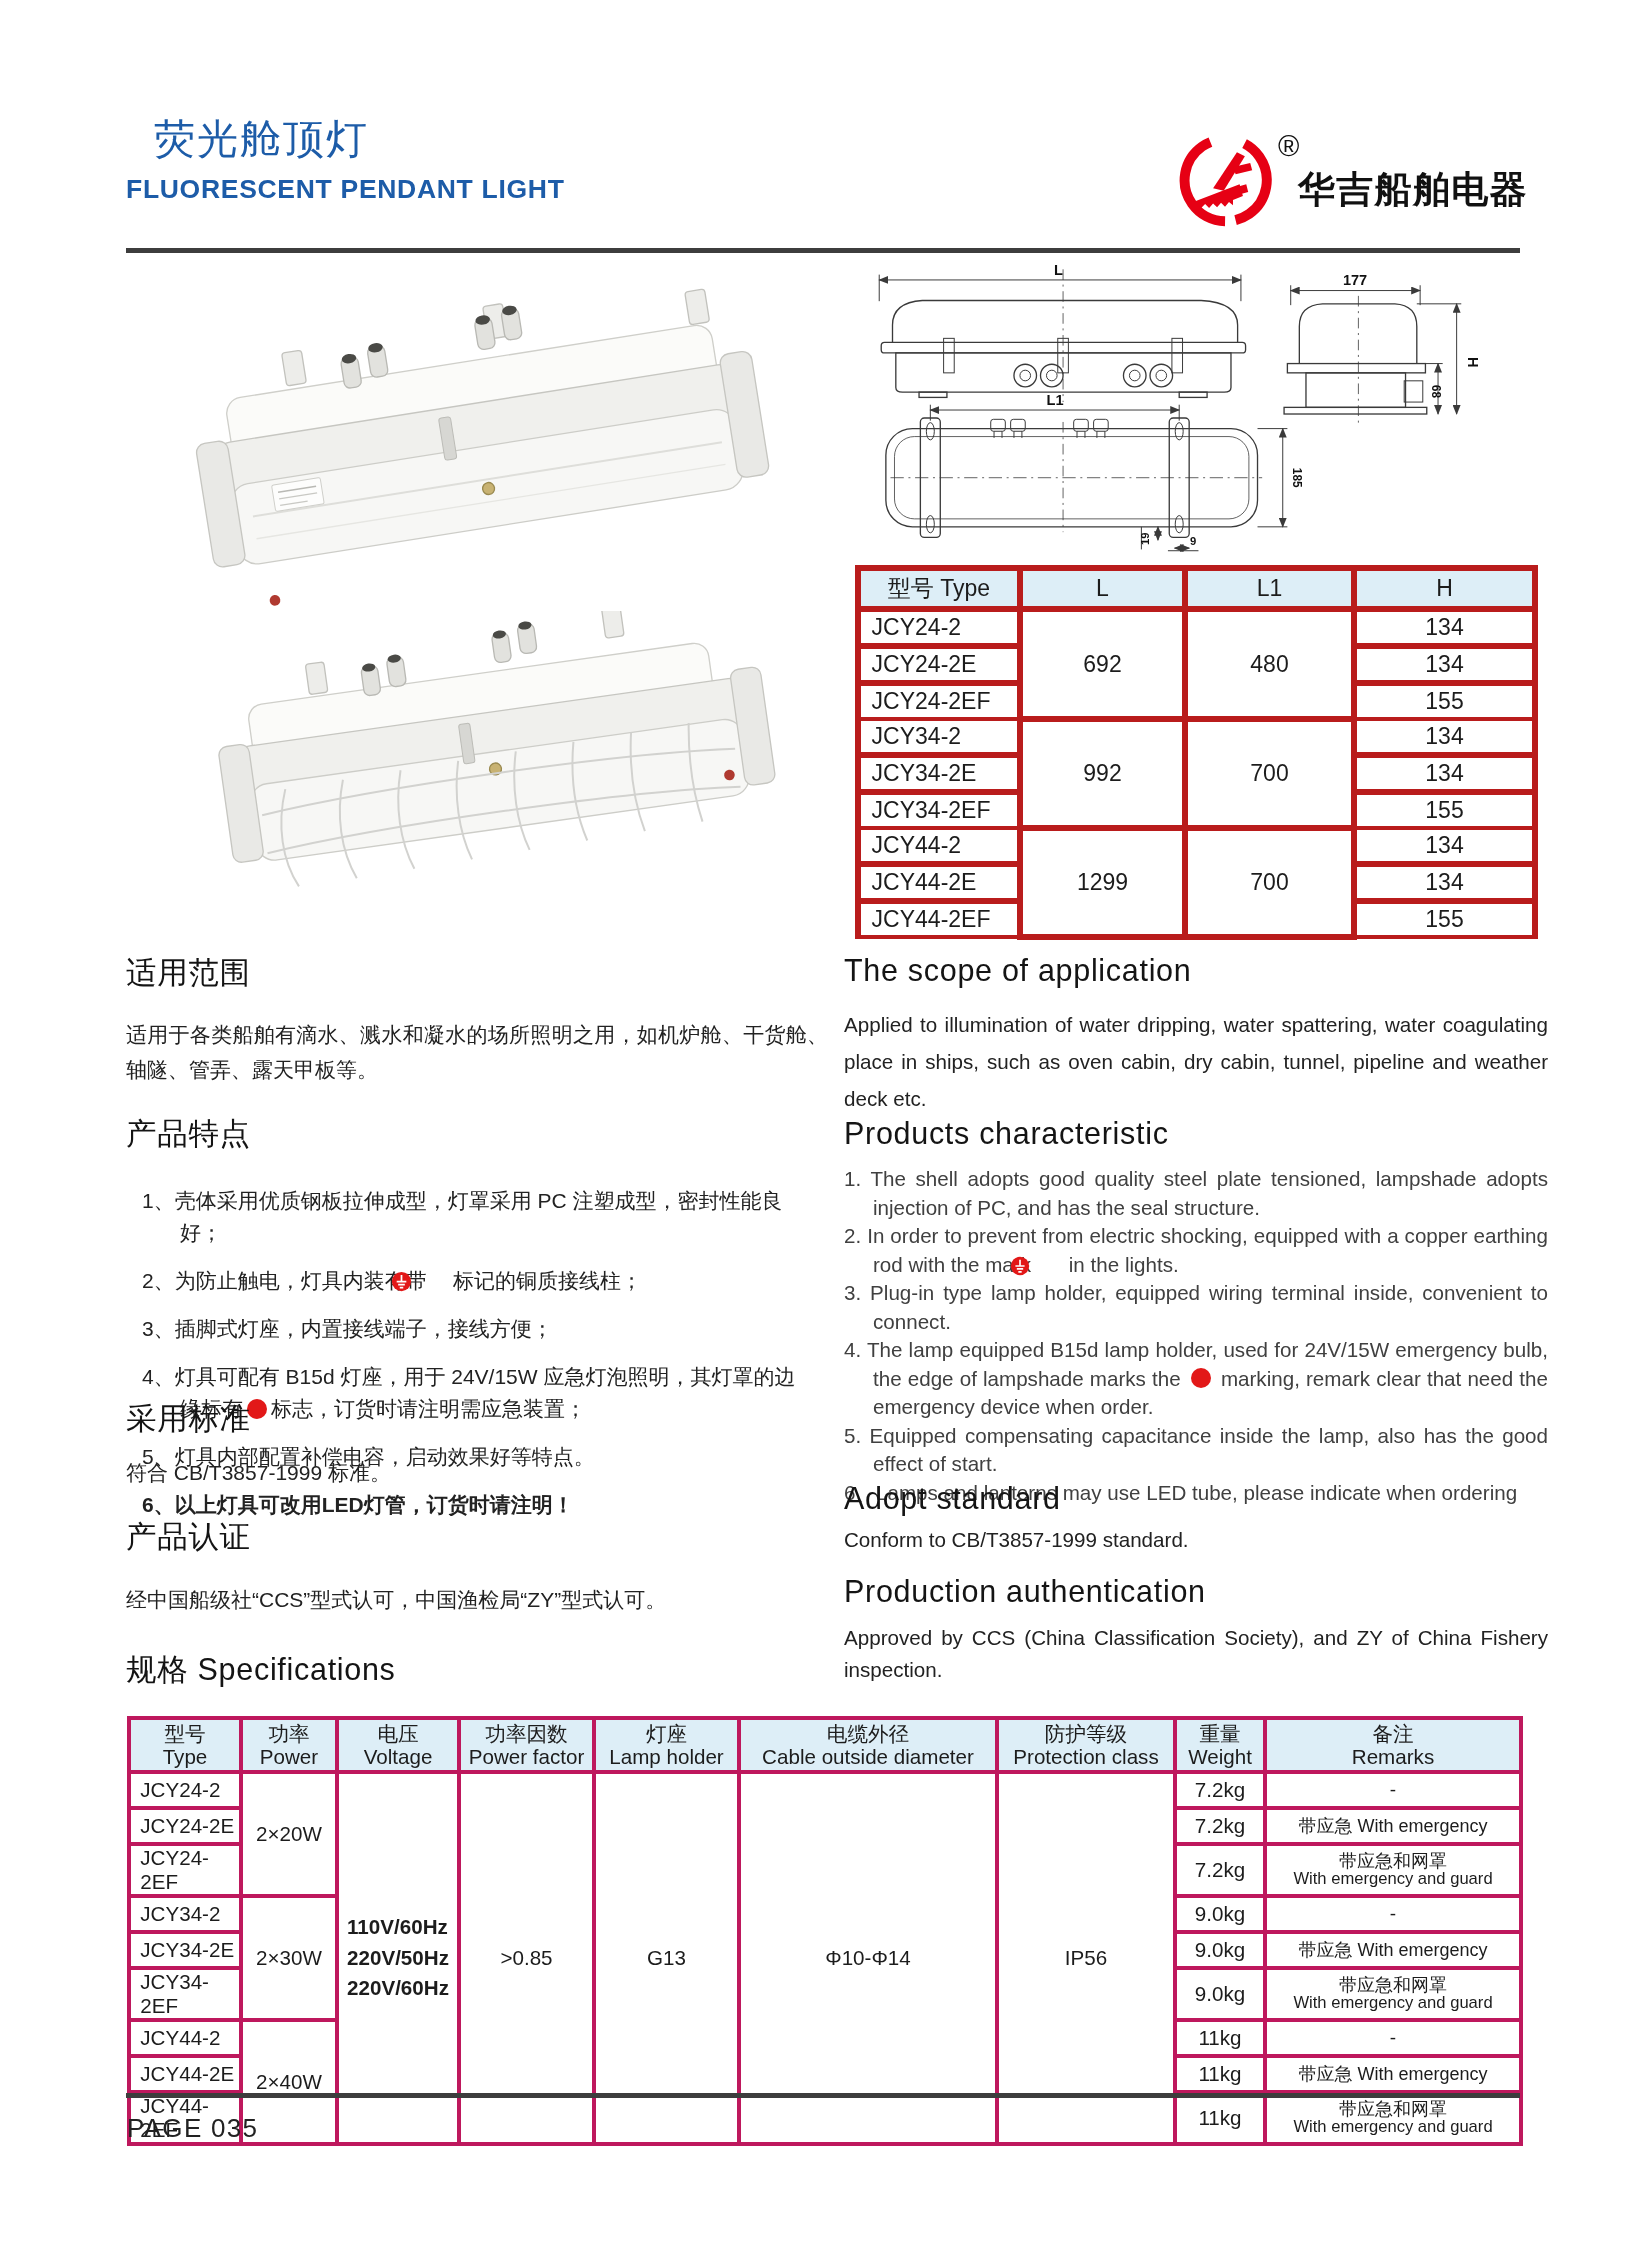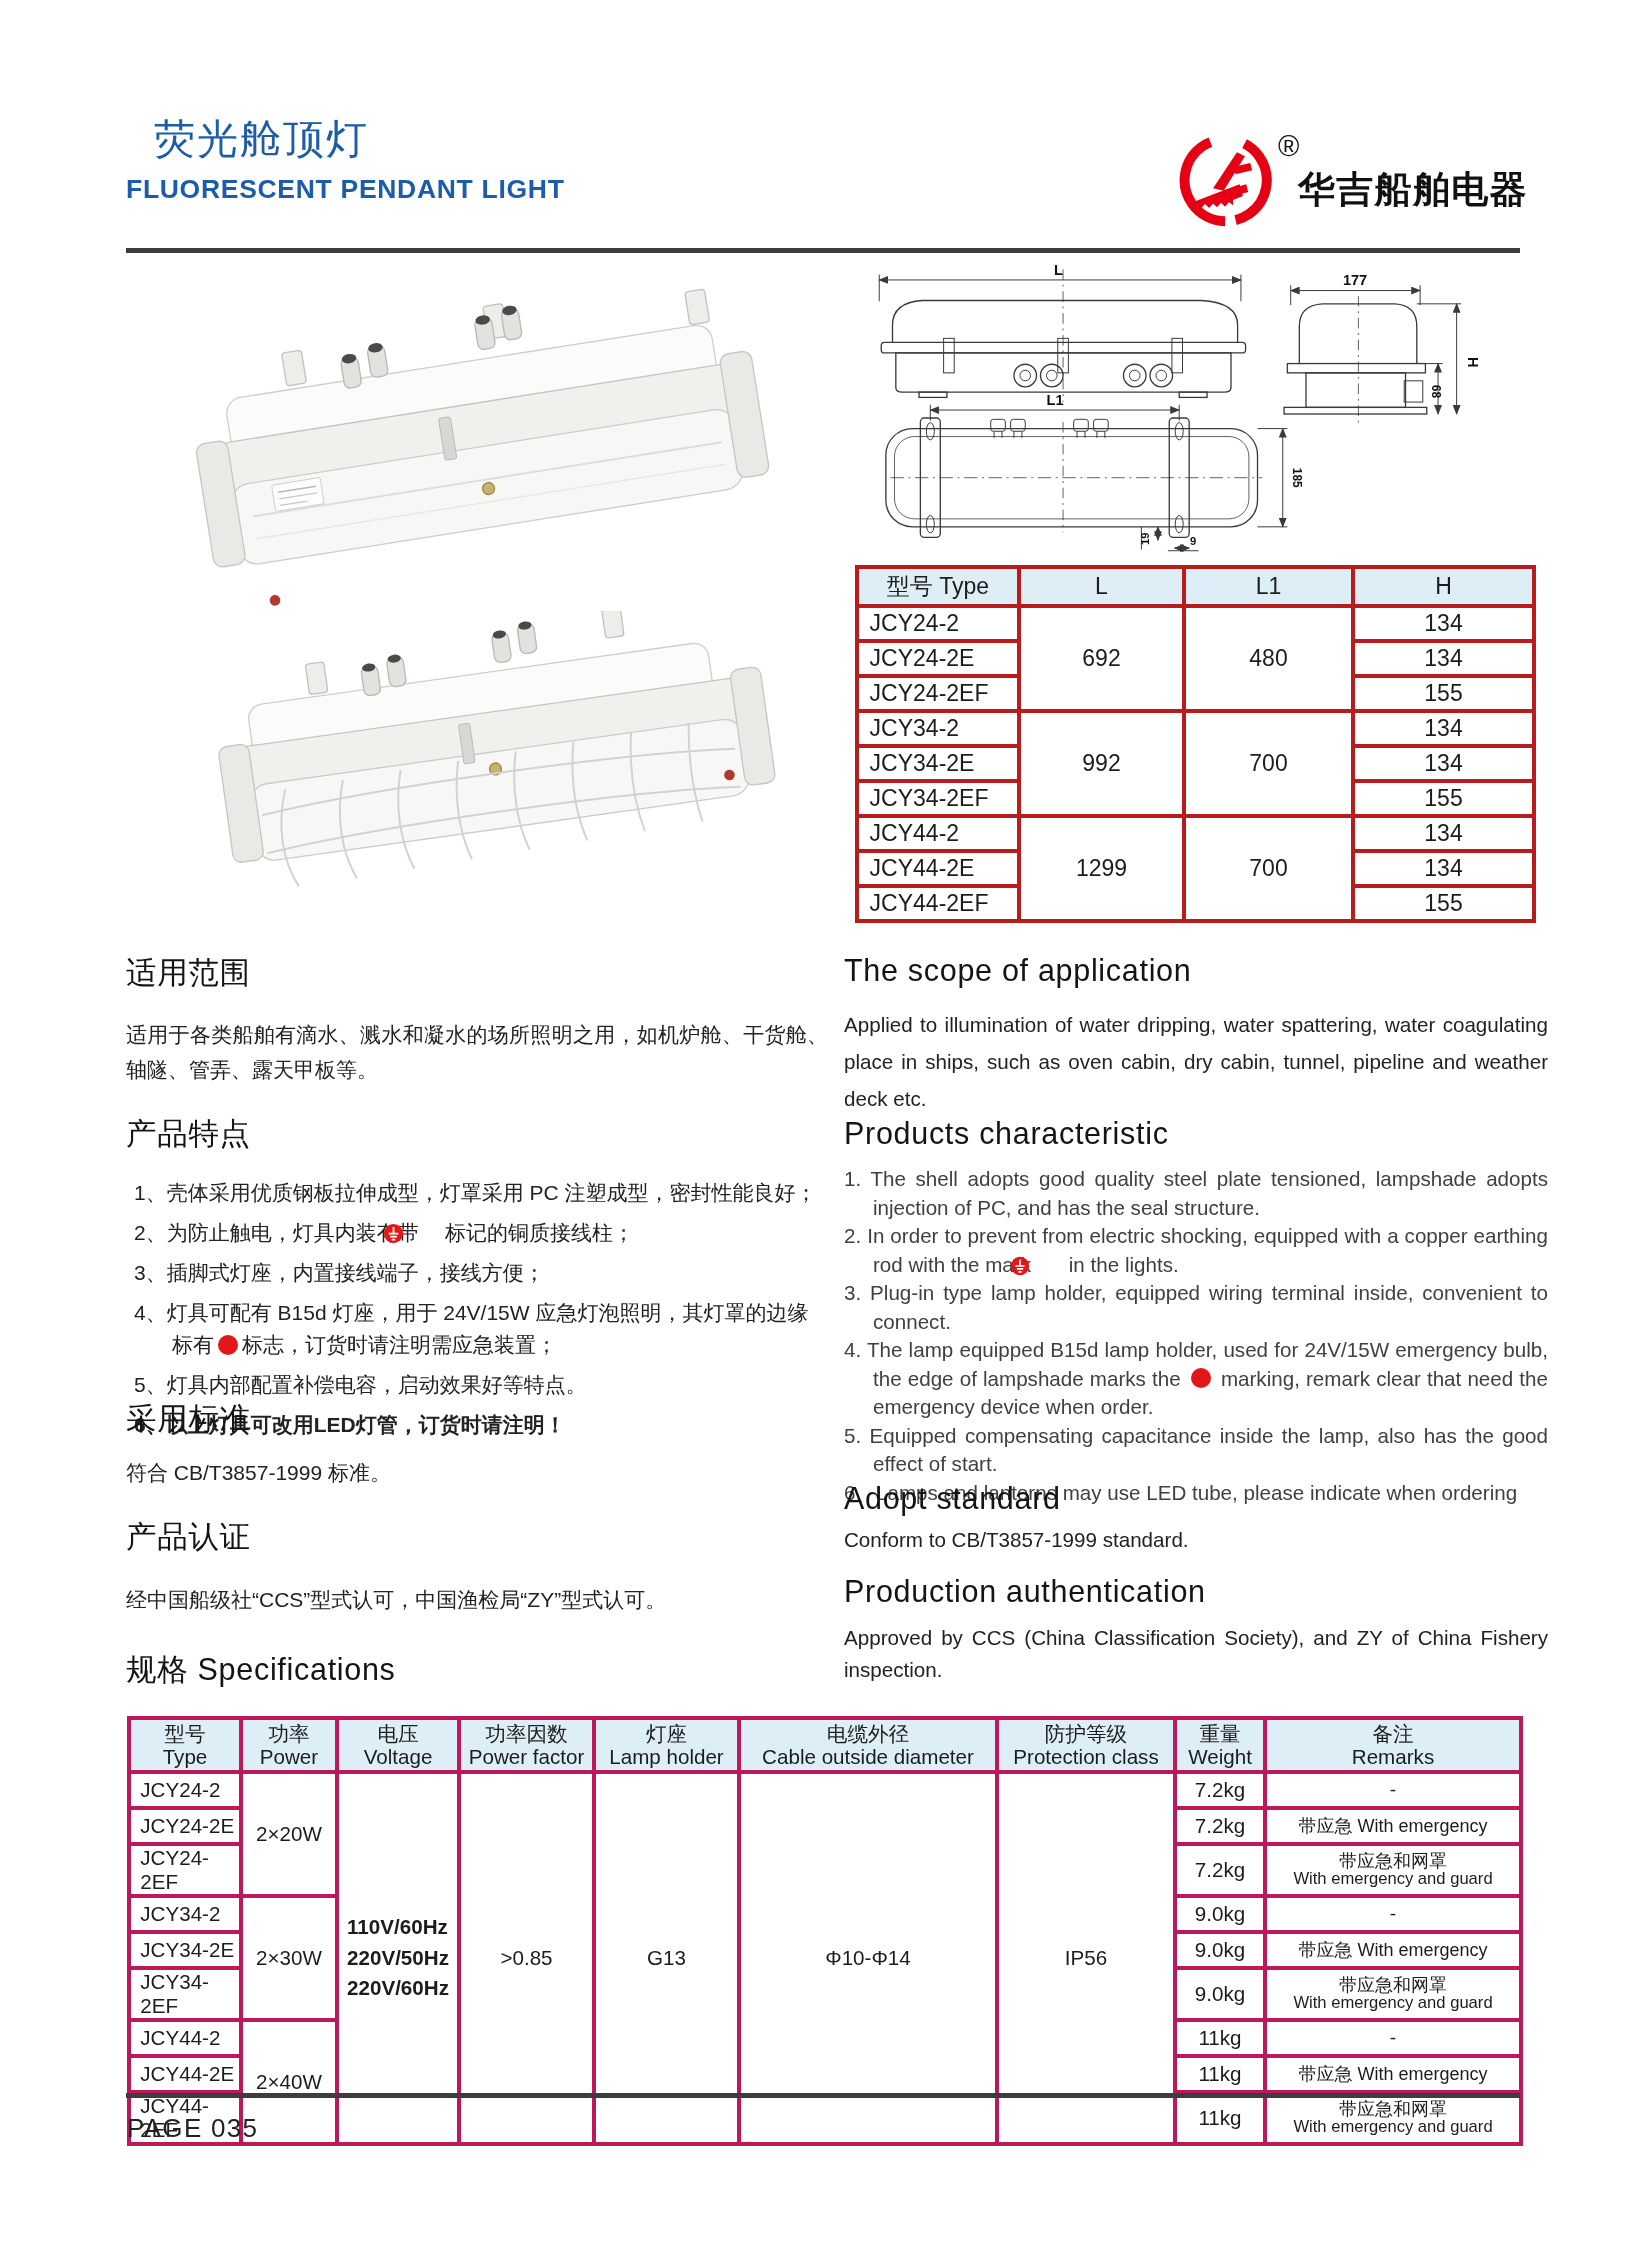--- a/index.html
+++ b/index.html
@@ -12,31 +12,31 @@
   .title-en{font-size:26.5px;color:#1d5ca8;font-weight:600;letter-spacing:0.7px;}
   .brand{font-size:37px;font-weight:700;color:#111;letter-spacing:1.3px;}
   .reg{font-size:29px;color:#111;}
   .rule{background:#3d3d3d;height:4.6px;}
 
   
   .h-sec{font-size:30.5px;color:#141414;font-weight:500;letter-spacing:0.7px;}
   .body-zh{font-size:21px;line-height:35px;color:#222;text-align:justify;}
   .body-en{font-size:20.6px;line-height:32px;color:#222;text-align:justify;}
   .list-zh{font-size:21px;line-height:32px;color:#222;}
-  .list-zh .item{padding-left:38px;text-indent:-38px;margin:8px;}
+  .list-zh .item{padding-left:38px;text-indent:-38px;margin:16px;}
   .list-en{font-size:20.6px;line-height:28.5px;color:#404040;text-align:justify;}
   .list-en .item{padding-left:29px;text-indent:-29px;margin:0;}
   .bold{font-weight:700;}
   .mark-dot{display:inline-block;width:20px;height:20px;border-radius:50%;background:#e21818;vertical-align:-2.7px;margin:0 4px;}
   .mark-earth{display:inline-block;width:21px;height:21px;vertical-align:-4px;margin:0 2.7px;}
 
   
   table{border-collapse:collapse;table-layout:fixed;}
   .dim-table{width:676px;font-size:23px;border:3.3px solid #1a1a1a;}
-  .dim-table th,.dim-table td{border:4px solid #b91c1c;text-align:center;height:31px;padding:0;font-weight:400;}
+  .dim-table th,.dim-table td{border:6px solid #b91c1c;text-align:center;height:31px;padding:0;font-weight:400;}
   .dim-table thead th{background:#ddeef7;height:35px;border-bottom:2.7px solid #1a1a1a;}
   .dim-table td.tcol{text-align:left;padding-left:10.6px;}
   .dim-table tr.gend td{border-bottom-width:4.6px;}
   .dim-table td.gtop{border-top-width:4.6px;}
 
   
   .spec-table{width:1392px;font-size:20.6px;border:4px solid #1a1a1a;}
   .spec-table th,.spec-table td{border:4px solid #be185d;text-align:center;padding:0;font-weight:400;}
   .spec-table thead th{background:#ddeef7;height:50px;border-bottom:2.7px solid #1a1a1a;line-height:23px;}
   .spec-table td{height:32px;}

